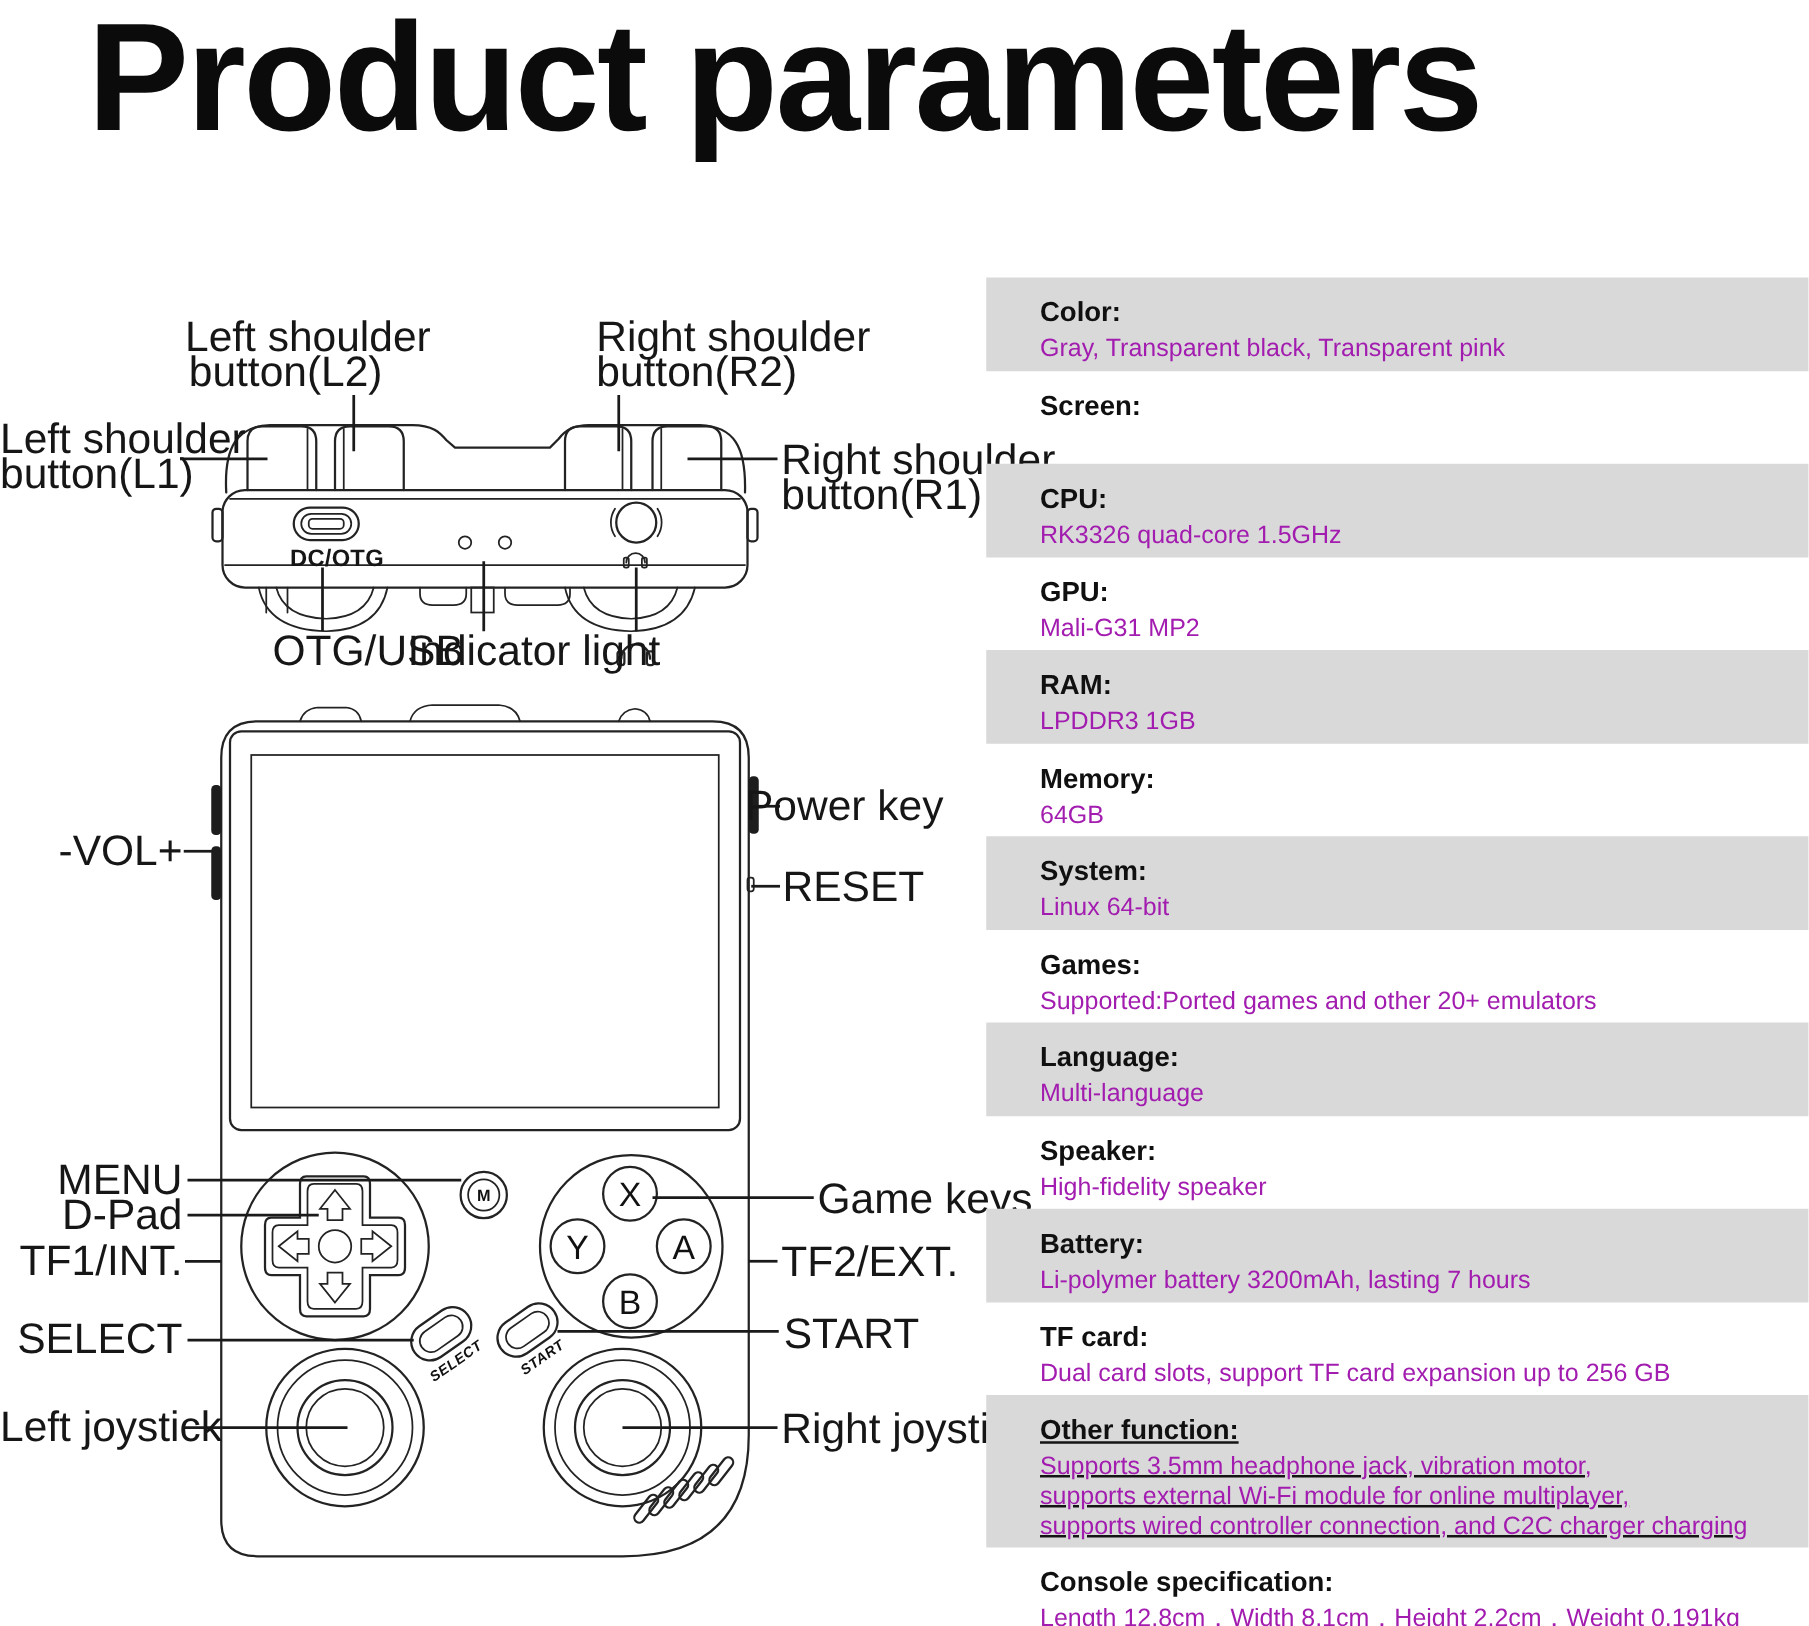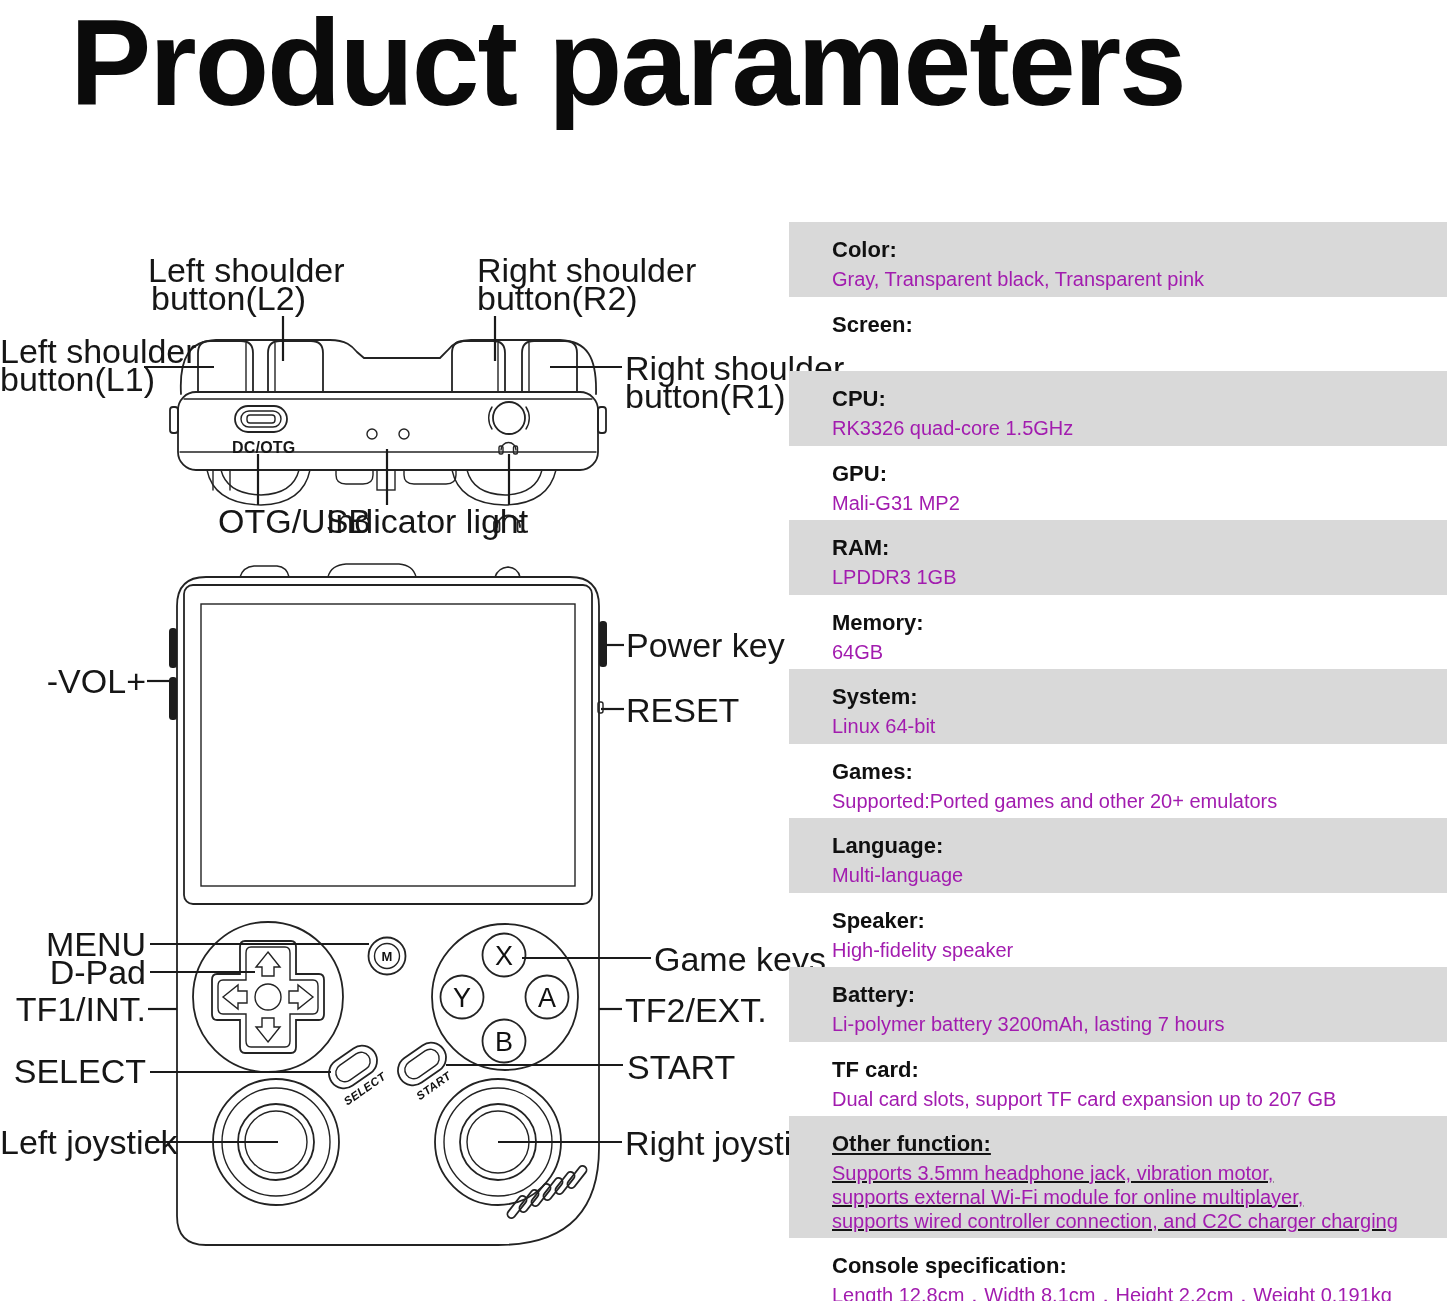--- a/index.html
+++ b/index.html
@@ -15,21 +15,21 @@
   .ln .thin{stroke-width:1.4;}
   .ln .fill{fill:#1d1d1d;stroke:none;}
   .callout path{fill:none;stroke:#1a1a1a;stroke-width:2.2;stroke-linecap:butt;}
   svg text{fill:#111;stroke:none;font-family:"Liberation Sans",sans-serif;}
   text.key{font-size:27px;text-anchor:middle;}
   text.mkey{font-size:13px;font-weight:700;text-anchor:middle;}
   text.pill-label{font-size:11.5px;font-weight:700;font-style:italic;text-anchor:middle;letter-spacing:.5px;}
   
   .lbl{position:absolute;font-size:34px;line-height:27.5px;color:#161616;white-space:pre;}
   .lbl.r{text-align:right;}
-  .lbl.port{font-size:16px;font-weight:700;letter-spacing:.2px;}
+  .lbl.port{font-size:19px;font-weight:700;letter-spacing:.2px;}
   
   .specs{position:absolute;left:789px;top:222px;width:658px;display:flex;flex-direction:column;}
   .spec-row{box-sizing:border-box;height:74.5px;padding:13px 18px 0 43px;}
   .spec-row.shaded{background:#d9d9d9;}
   .spec-row.tall{height:122px;text-decoration:underline;}
   .spec-row.last{height:63px;}
   .spec-row h3{margin:0;font-size:22px;line-height:30px;font-weight:700;color:#101010;}
   .spec-row p{margin:2px 0 0;font-size:20px;line-height:24px;color:#a21caf;white-space:pre-line;}
 </style>
 </head>
@@ -192,21 +192,21 @@
 
   <div class="lbl r" style="left:148px;top:257px;width:158px"><span>Left shoulder</span><br><span>button(L2)</span></div>
   <div class="lbl" style="left:477px;top:257px"><span>Right shoulder</span><br><span>button(R2)</span></div>
   <div class="lbl r" style="left:0px;top:338px;width:146px"><span>Left shoulder</span><br><span>button(L1)</span></div>
   <div class="lbl" style="left:625px;top:355px"><span>Right shoulder</span><br><span>button(R1)</span></div>
   <div class="lbl port" style="left:232px;top:434px">DC/OTG</div>
   <div class="lbl" style="left:218px;top:508px">OTG/USB</div>
   <div class="lbl" style="left:326px;top:508px">Indicator light</div>
 
   <div class="lbl r" style="left:0px;top:668px;width:146px">-VOL+</div>
-  <div class="lbl" style="left:626px;top:632px">Power key</div>
+  <div class="lbl" style="left:596px;top:632px">Power key</div>
   <div class="lbl" style="left:626px;top:697px">RESET</div>
   <div class="lbl r" style="left:0px;top:931px;width:146px">MENU</div>
   <div class="lbl r" style="left:0px;top:959px;width:146px">D-Pad</div>
   <div class="lbl r" style="left:0px;top:996px;width:146px">TF1/INT.</div>
   <div class="lbl r" style="left:0px;top:1058px;width:146px">SELECT</div>
   <div class="lbl r" style="left:0px;top:1129px;width:146px">Left joystick</div>
   <div class="lbl" style="left:654px;top:946px">Game keys</div>
   <div class="lbl" style="left:625px;top:997px">TF2/EXT.</div>
   <div class="lbl" style="left:627px;top:1054px">START</div>
   <div class="lbl" style="left:625px;top:1130px">Right joystick</div>
@@ -250,21 +250,21 @@
     <section class="spec-row">
       <h3>Speaker:</h3>
       <p>High-fidelity speaker</p>
     </section>
     <section class="spec-row shaded">
       <h3>Battery:</h3>
       <p>Li-polymer battery 3200mAh, lasting 7 hours</p>
     </section>
     <section class="spec-row">
       <h3>TF card:</h3>
-      <p>Dual card slots, support TF card expansion up to 207 GB</p>
+      <p>Dual card slots, support TF card expansion up to 256 GB</p>
     </section>
     <section class="spec-row shaded tall">
       <h3>Other function:</h3>
       <p>Supports 3.5mm headphone jack, vibration motor,
 supports external Wi-Fi module for online multiplayer,
 supports wired controller connection, and C2C charger charging</p>
     </section>
     <section class="spec-row last">
       <h3>Console specification:</h3>
       <p>Length 12.8cm，Width 8.1cm，Height 2.2cm，Weight 0.191kg</p>

